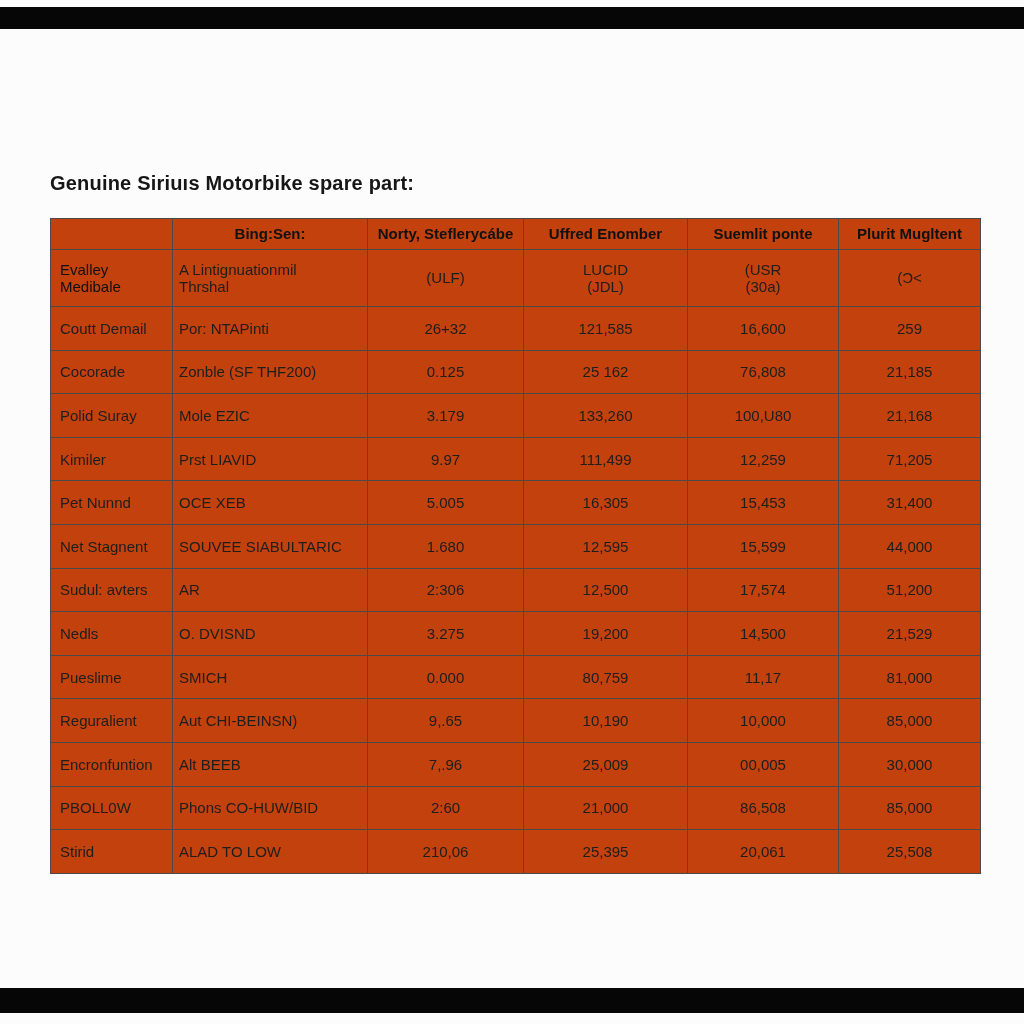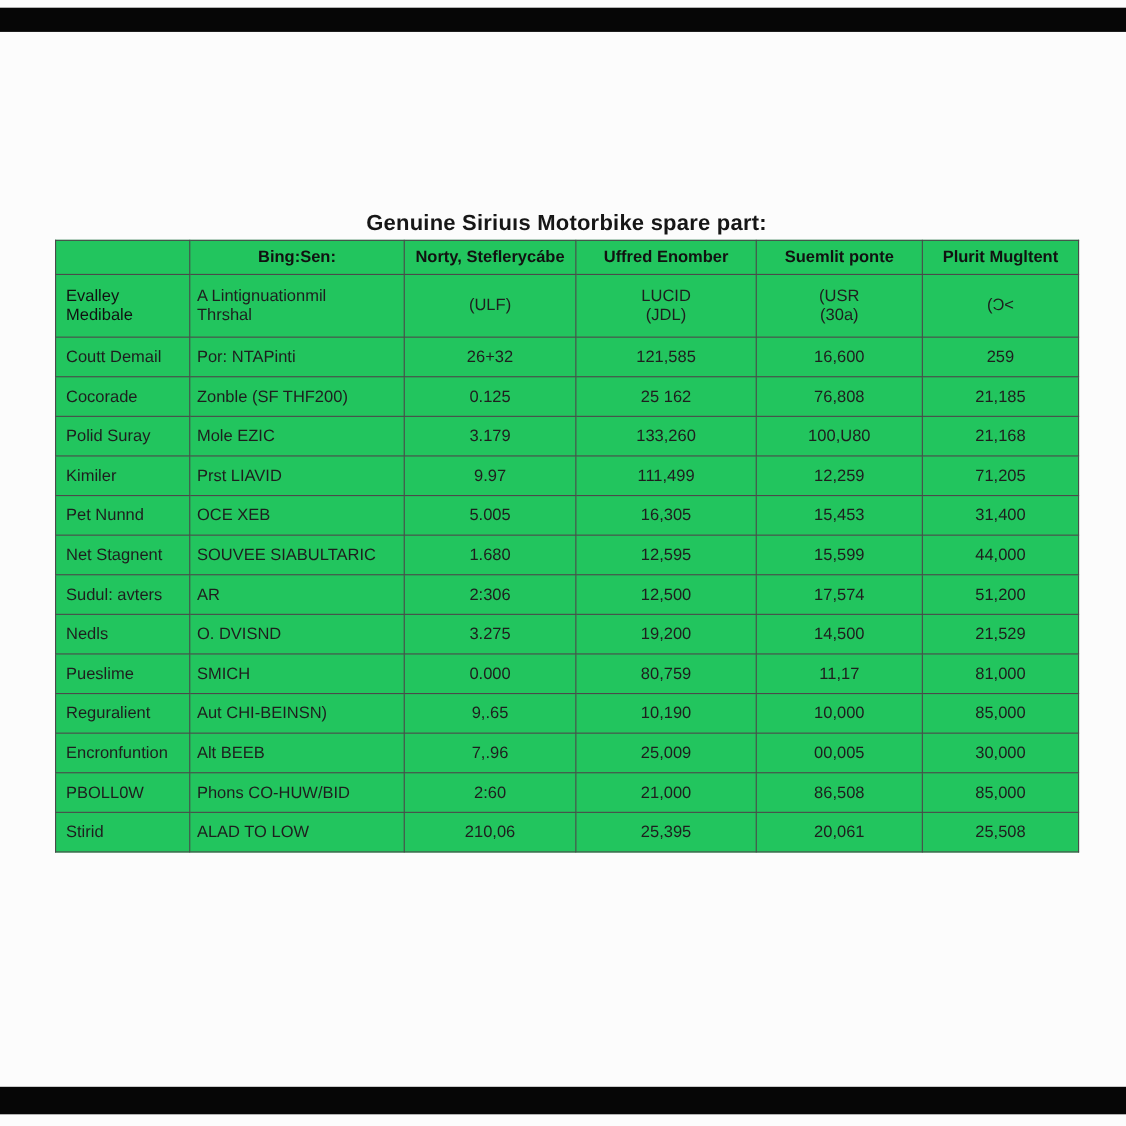--- a/index.html
+++ b/index.html
@@ -4,26 +4,26 @@
 <style>
   html,body{margin:0;padding:0;background:#ffffff;}
   #canvas{
     position:relative;width:1024px;height:1024px;background:#fcfcfc;overflow:hidden;
     font-family:"Liberation Sans","DejaVu Sans",sans-serif;color:#1e1e1e;
   }
   .bar{position:absolute;left:0;width:1024px;background:#060606;}
   #bar-top{top:7px;height:22px;}
   #bar-bottom{top:988px;height:25px;}
   #title{
-    position:absolute;left:50px;top:172px;width:930px;text-align:center;
-    font-size:20px;font-weight:bold;color:#161616;letter-spacing:.2px;margin-top:20px;
+    position:absolute;left:50px;top:172px;width:930px;text-align:left;
+    font-size:20px;font-weight:bold;color:#161616;letter-spacing:.2px;
   }
   #parts-table{
-    position:absolute;left:50px;top:218px;width:930px;height:557px;
-    border-collapse:collapse;table-layout:fixed;background:#22c55e;
+    position:absolute;left:50px;top:218px;width:930px;height:656px;
+    border-collapse:collapse;table-layout:fixed;background:#c2410c;
   }
   #parts-table td,#parts-table th{
     border:1px solid #4a4a4a;padding:1px 6px;font-size:15px;vertical-align:middle;
     overflow:hidden;white-space:pre-line;line-height:1.15;
   }
   #parts-table th{font-weight:bold;color:#111;font-size:15px;height:28px;}
   #parts-table tr.subheader td{height:54px;}
   #parts-table tr.subheader td:first-child{font-weight:normal;color:#111;}
   #parts-table td:nth-child(1){text-align:left;padding-left:9px;}
   #parts-table td:nth-child(2){text-align:left;padding-left:6px;}

